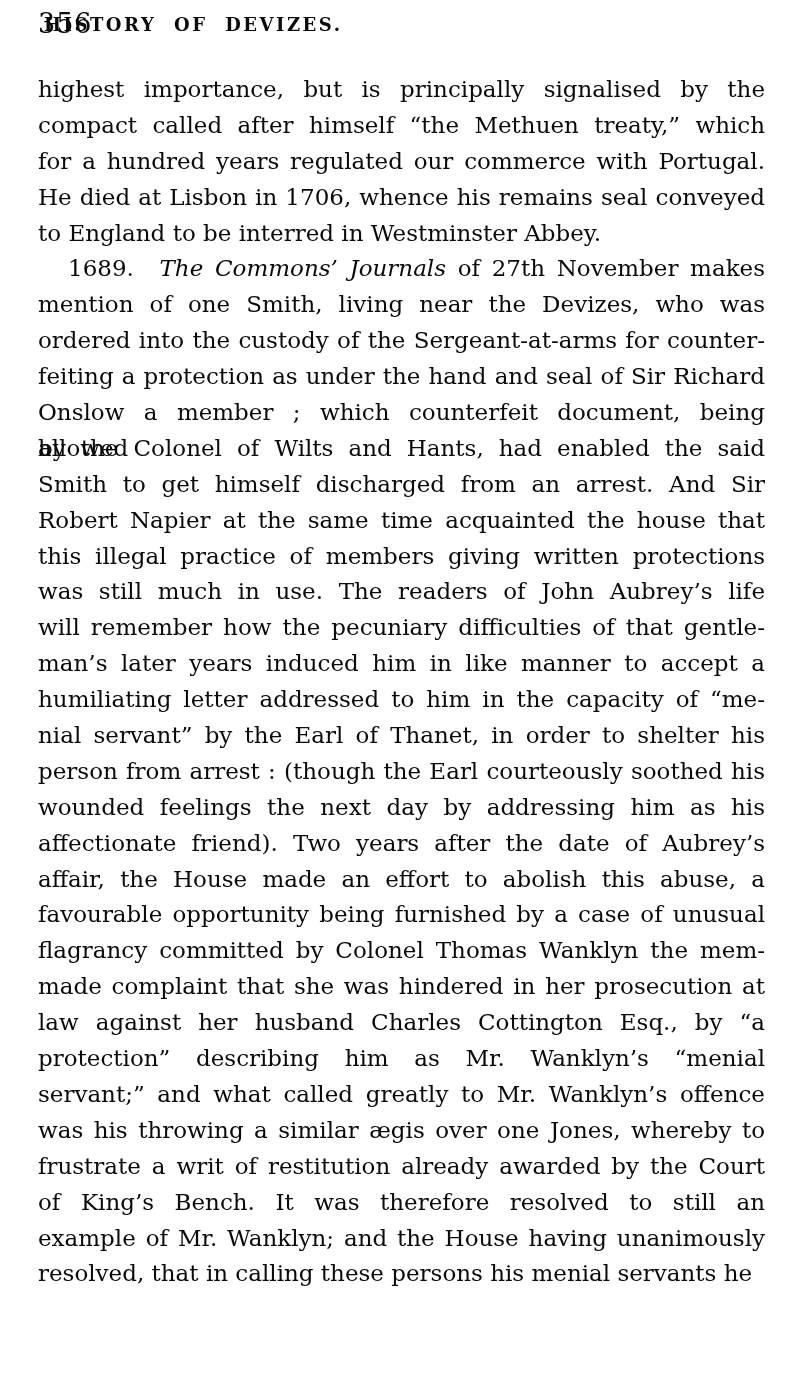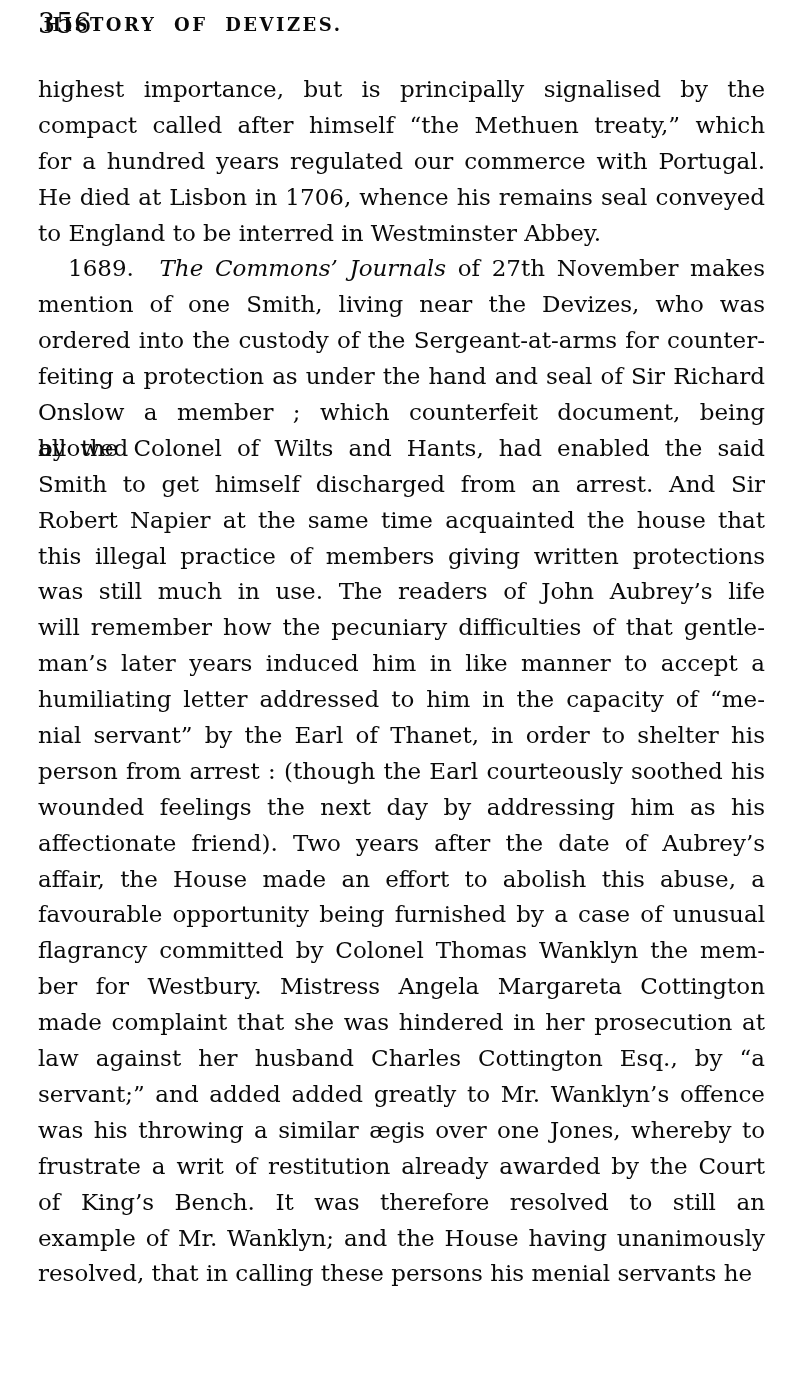--- a/index.html
+++ b/index.html
@@ -98,24 +98,24 @@
           <div class="line">will remember how the pecuniary difficulties of that gentle-</div>
           <div class="line">man’s later years induced him in like manner to accept a</div>
           <div class="line">humiliating letter addressed to him in the capacity of “me-</div>
           <div class="line">nial servant” by the Earl of Thanet, in order to shelter his</div>
           <div class="line">person from arrest : (though the Earl courteously soothed his</div>
           <div class="line">wounded feelings the next day by addressing him as his</div>
           <div class="line">affectionate friend).  Two years after the date of Aubrey’s</div>
           <div class="line">affair, the House made an effort to abolish this abuse, a</div>
           <div class="line">favourable opportunity being furnished by a case of unusual</div>
           <div class="line">flagrancy committed by Colonel Thomas Wanklyn the mem-</div>
-          <div class="line">ber for Westbury.  Mistress Angela Margareta Cottington</div>
           <div class="line">made complaint that she was hindered in her prosecution at</div>
           <div class="line">law against her husband Charles Cottington Esq., by “a</div>
-          <div class="line">servant;” and added added greatly to Mr. Wanklyn’s offence</div>
+          <div class="line">protection” describing him as Mr. Wanklyn’s “menial</div>
+          <div class="line">servant;” and what called greatly to Mr. Wanklyn’s offence</div>
           <div class="line">was his throwing a similar ægis over one Jones, whereby to</div>
           <div class="line">frustrate a writ of restitution already awarded by the Court</div>
           <div class="line">of King’s Bench.  It was therefore resolved to still an</div>
           <div class="line">example of Mr. Wanklyn; and the House having unanimously</div>
           <div class="line">resolved, that in calling these persons his menial servants he</div>
         </div>
     </div>
 
   </main>
 

